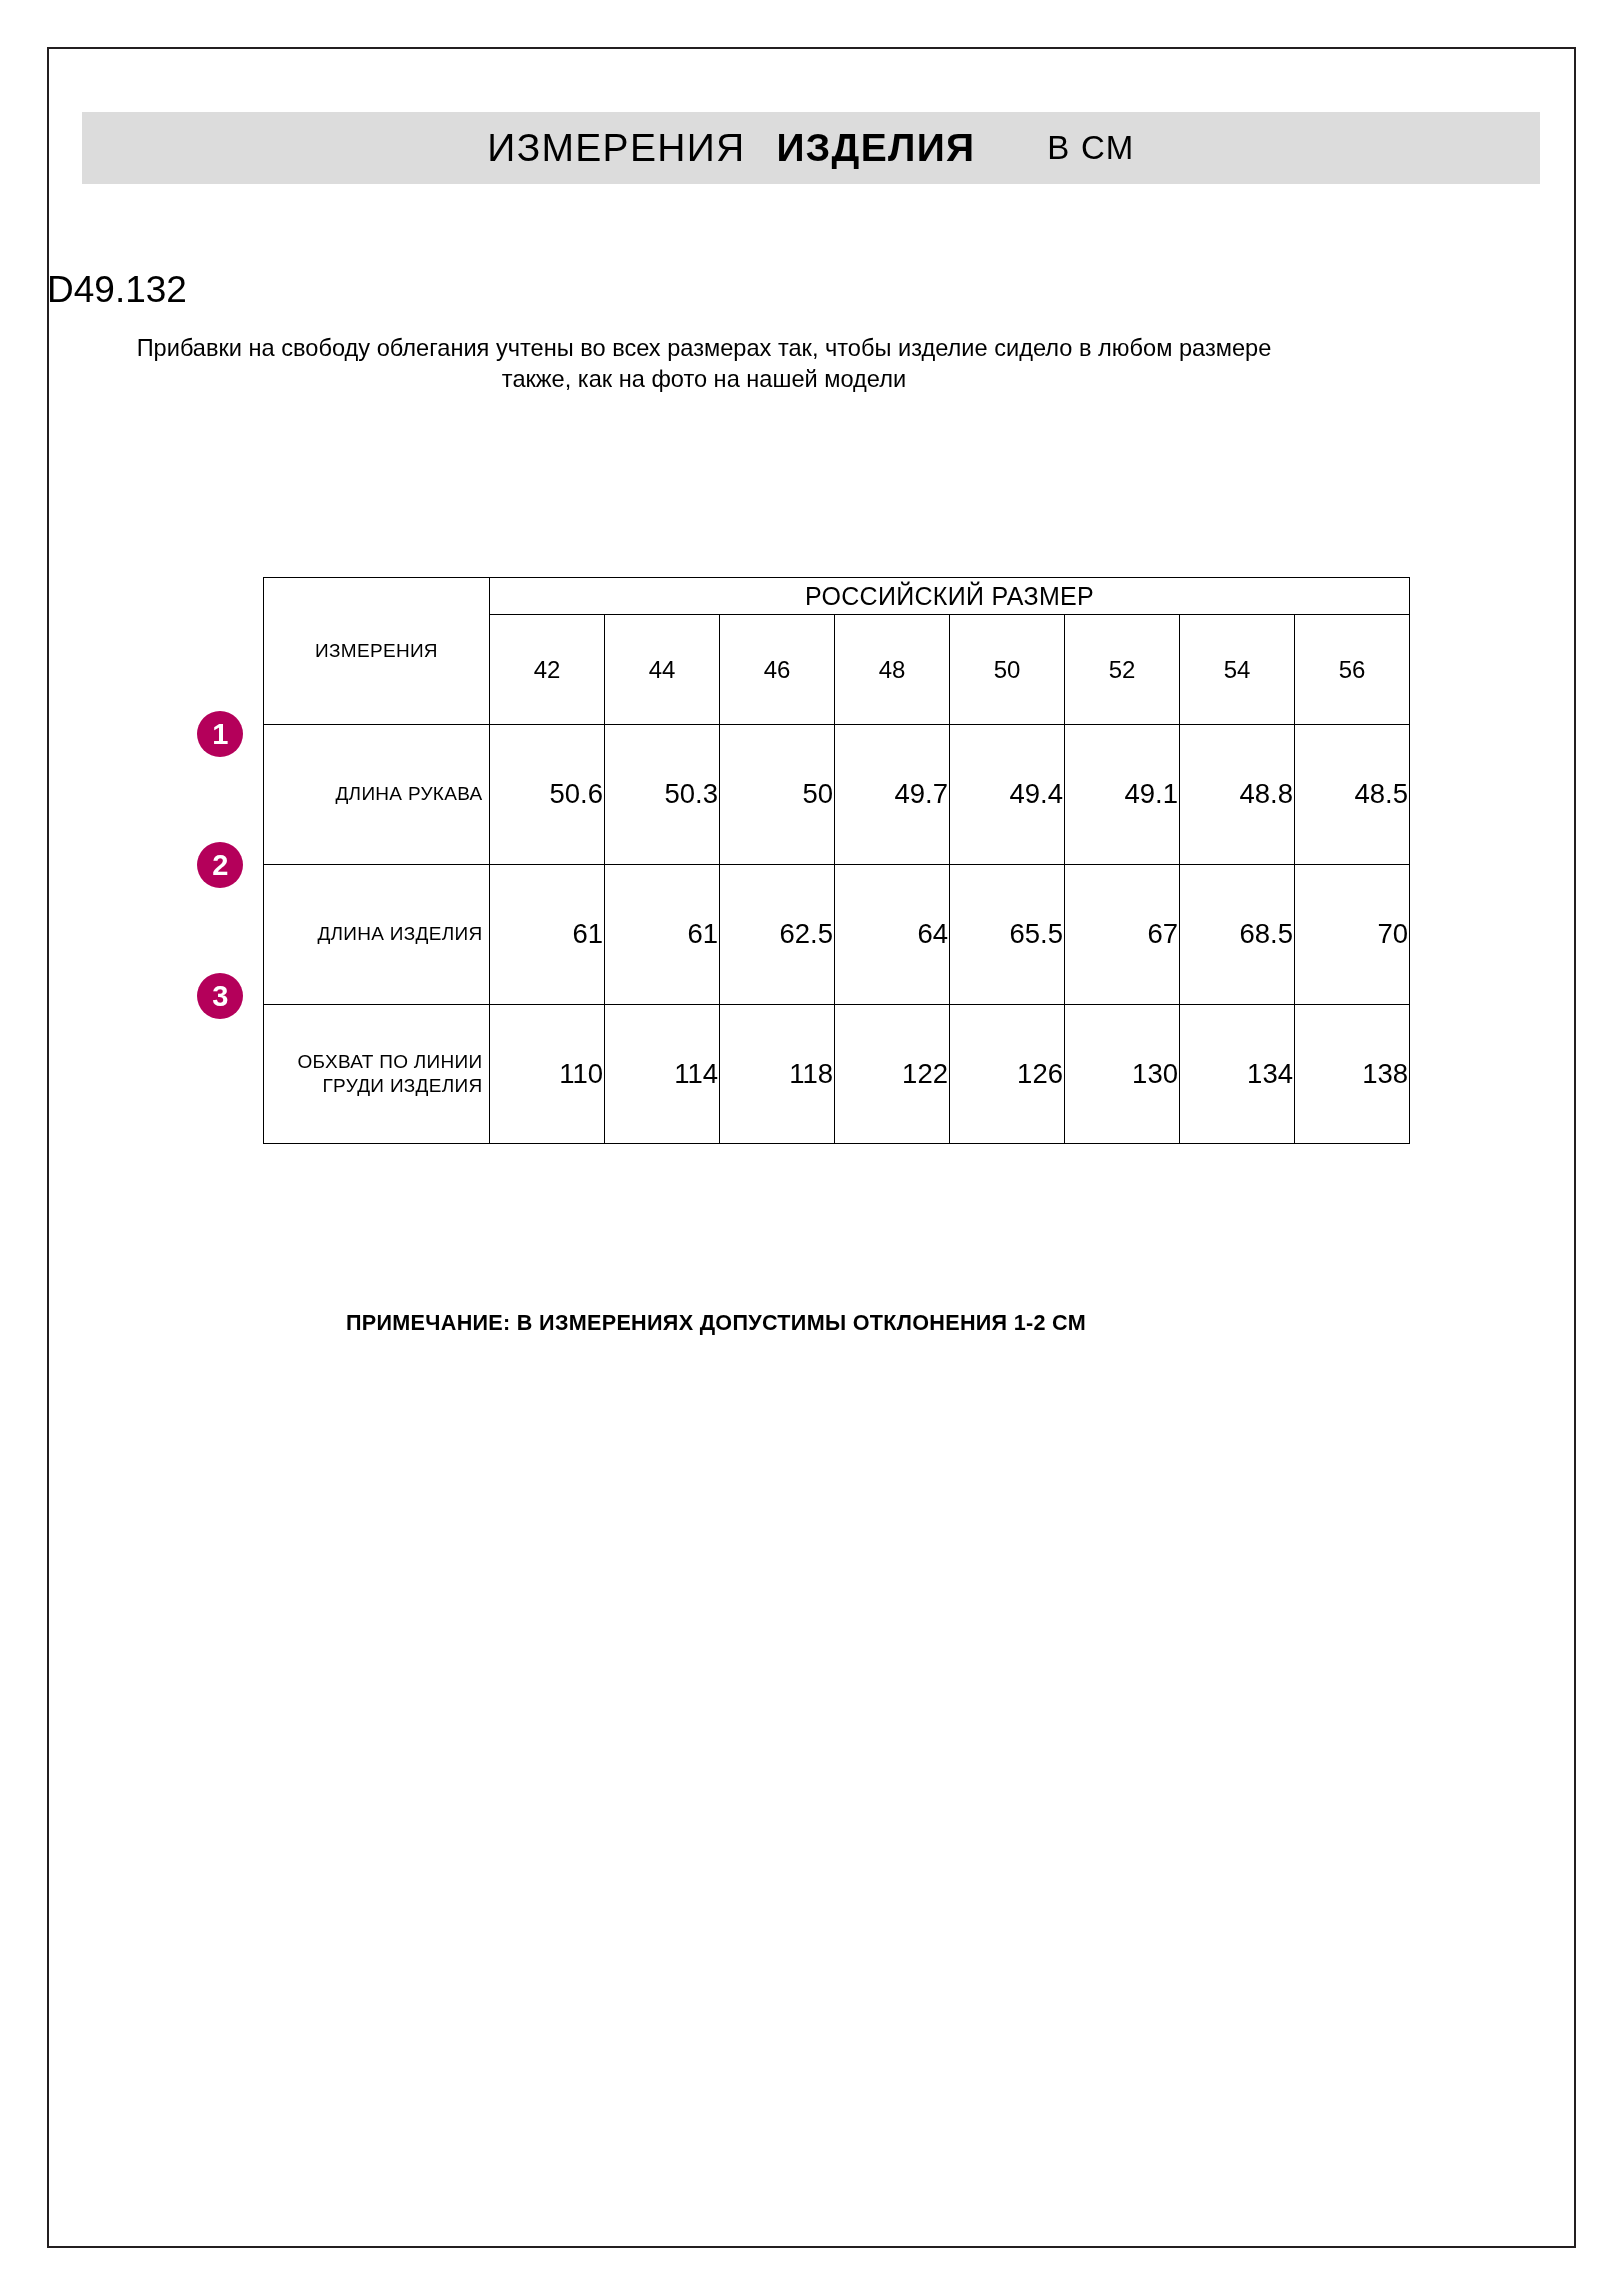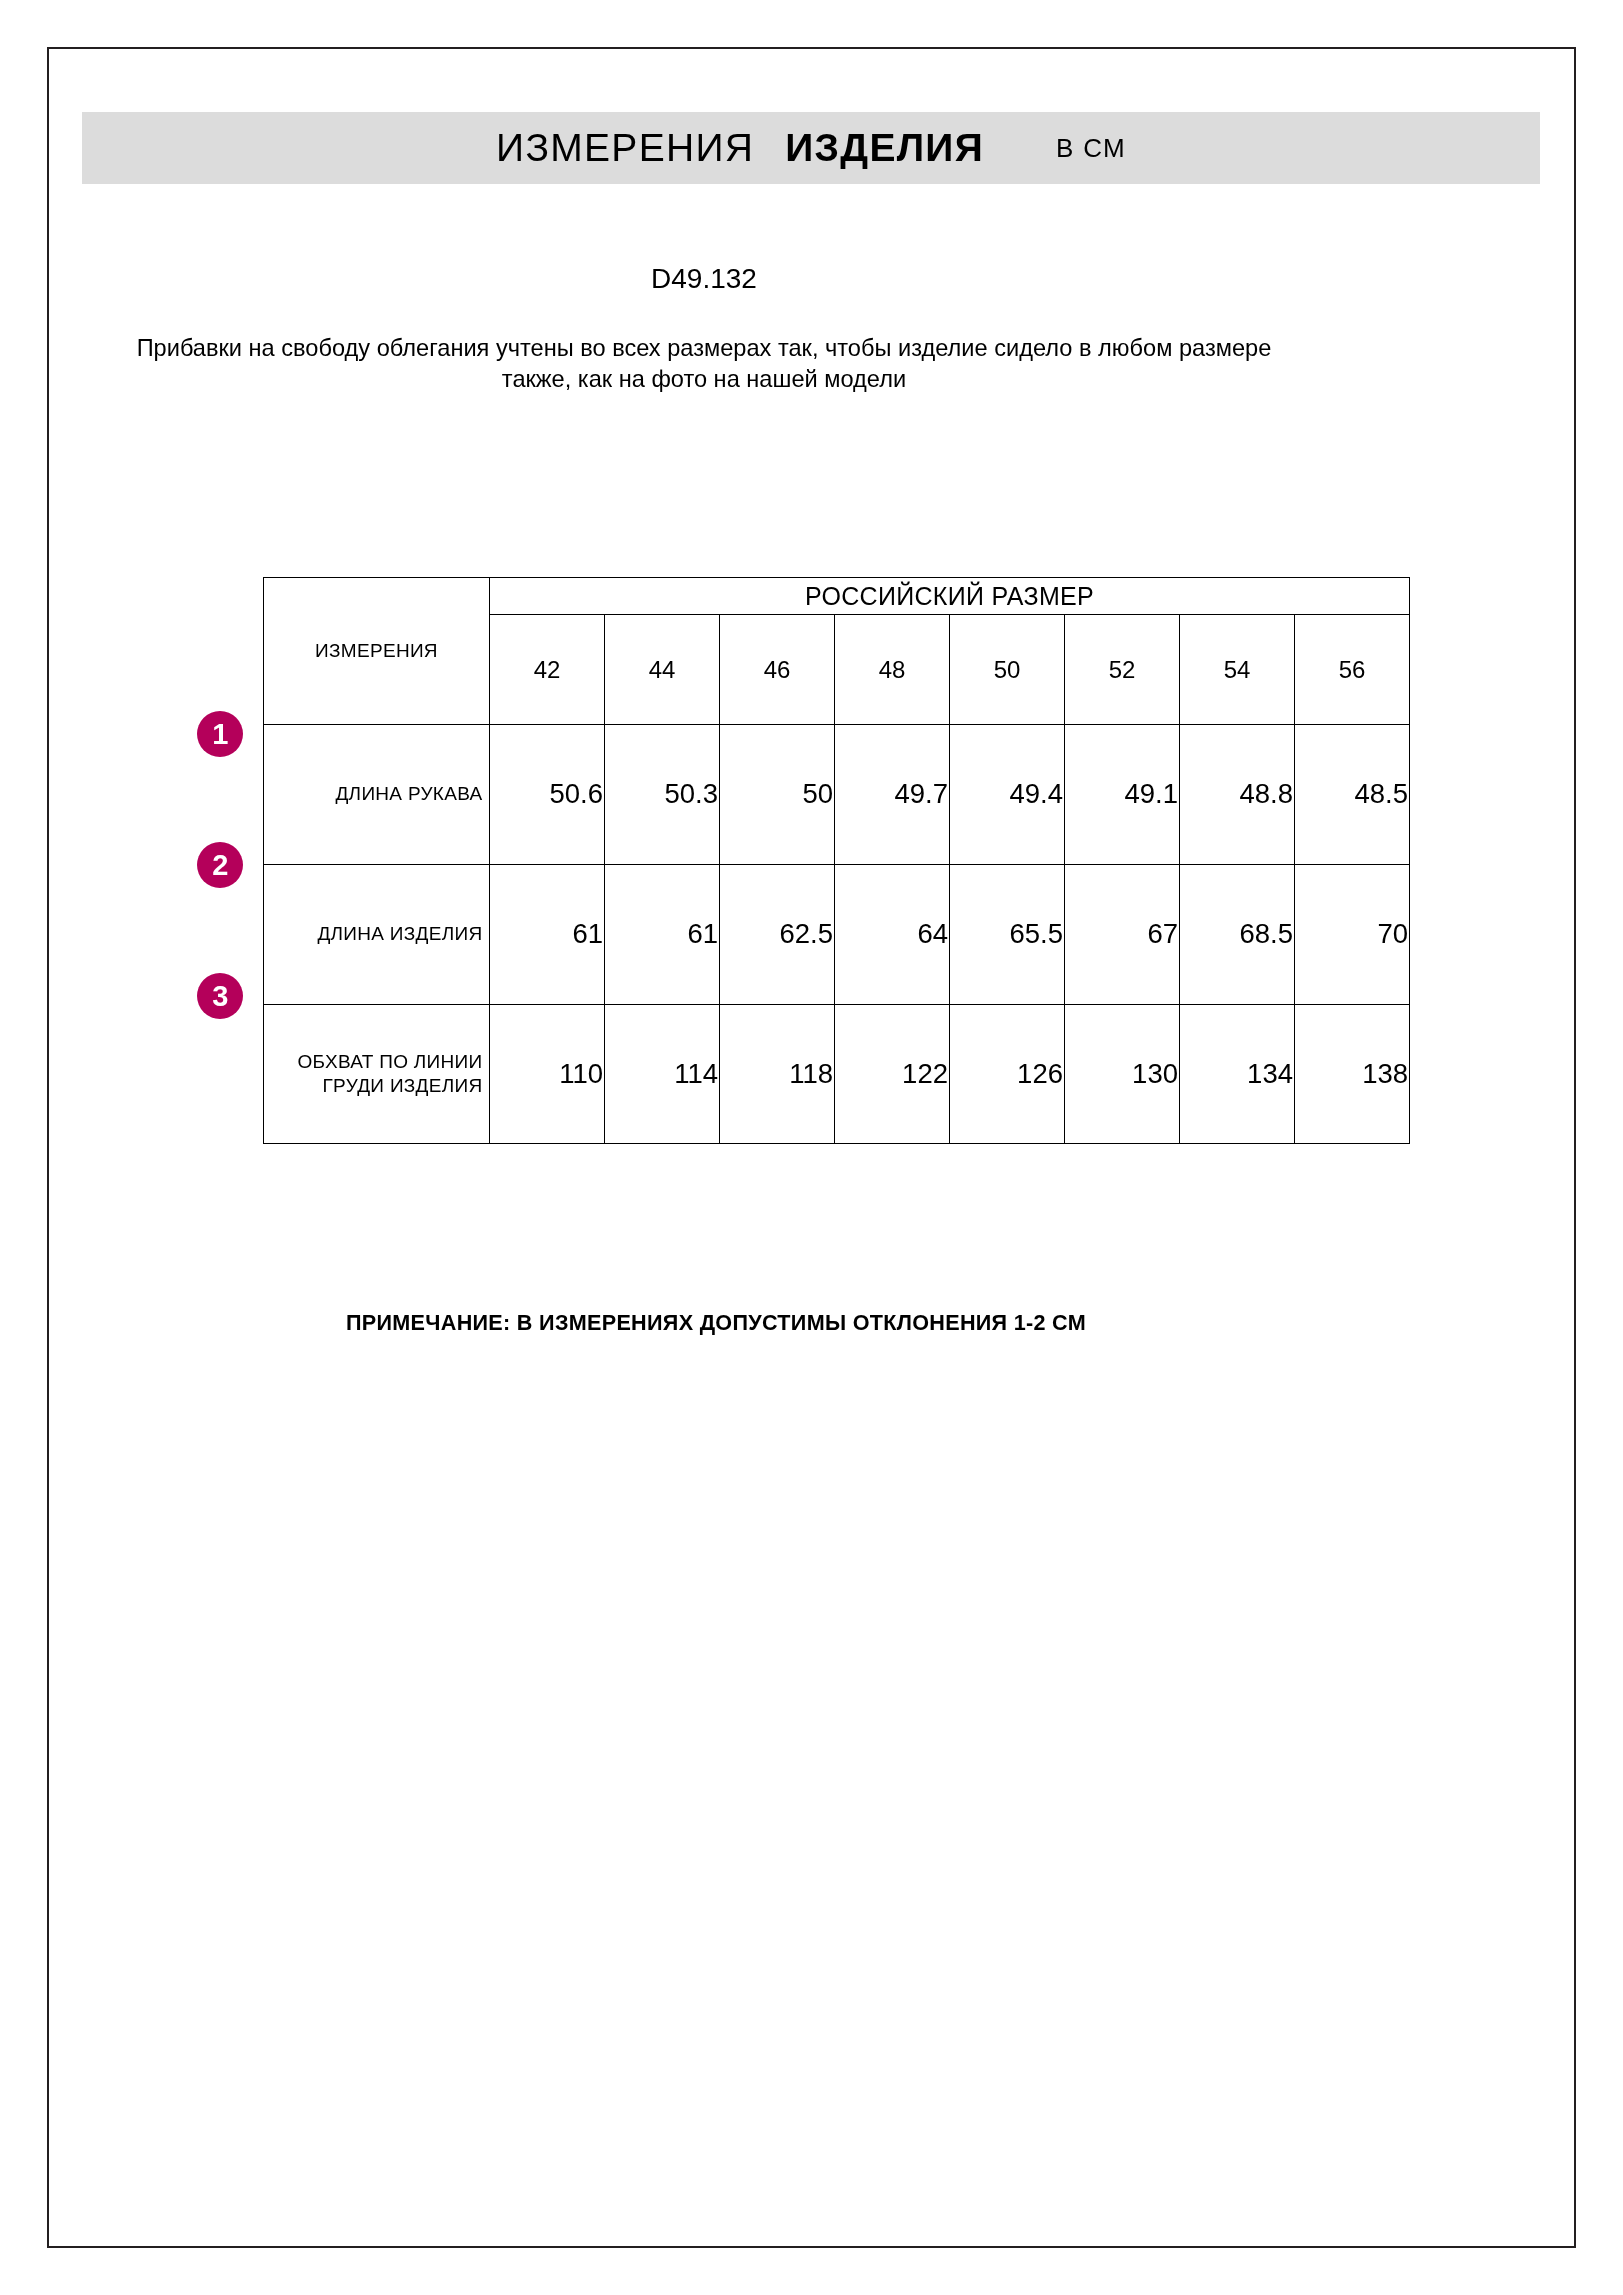--- a/index.html
+++ b/index.html
@@ -50,33 +50,33 @@
     white-space: pre;
   }
   .title-strong {
     font-size: 39px;
     letter-spacing: 1.3px;
     font-weight: bold;
     margin-left: 31px;
     white-space: pre;
   }
   .title-unit {
-    font-size: 26px;
+    font-size: 33px;
     letter-spacing: 1.3px;
     font-weight: 400;
     margin-left: 72px;
     white-space: pre;
   }
   .article-code {
     position: absolute;
-    top: 216px;
+    top: 222px;
     left: 0;
     width: 100%;
-    text-align: center;
-    font-size: 28px;
+    text-align: left;
+    font-size: 37px;
   }
   .subtitle {
     position: absolute;
     top: 286px;
     left: 50%;
     transform: translateX(-50%);
     width: 1178px;
     text-align: center;
     font-size: 23.6px;
     line-height: 1.32;

